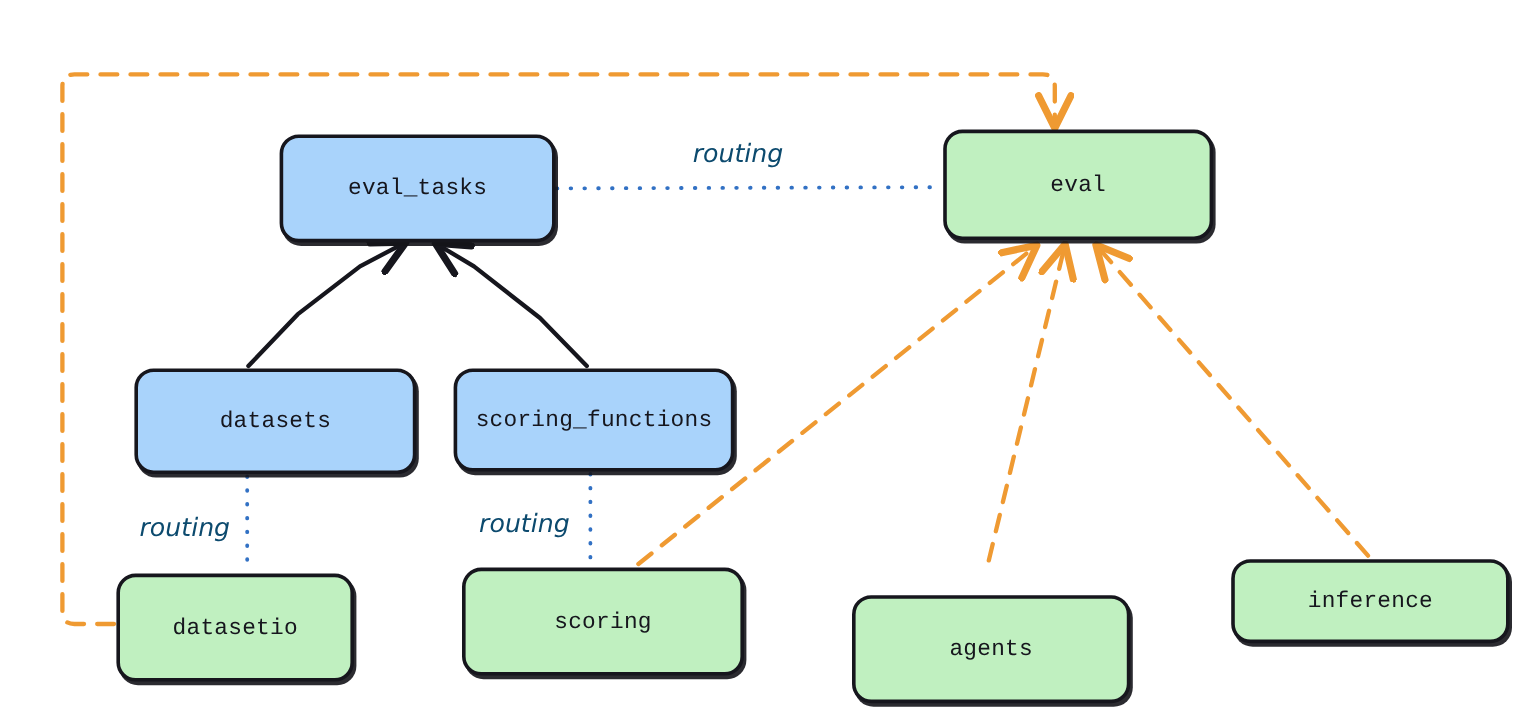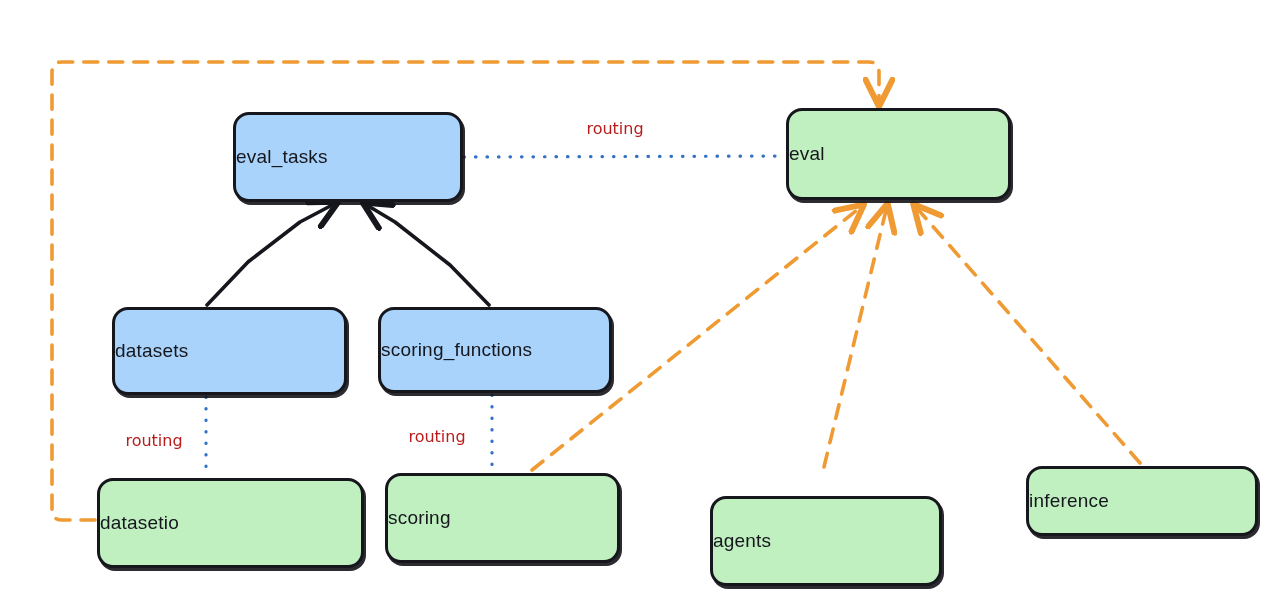--- a/index.html
+++ b/index.html
@@ -27,45 +27,46 @@
     width: 1280px;
     height: 596px;
   }
   .node {
     position: absolute;
     box-sizing: border-box;
     border: 3px solid #16161d;
     border-radius: 16px;
     display: flex;
     align-items: center;
-    justify-content: flex-start;
+    justify-content: center;
     text-align: center;
     color: #16161d;
-    font-family: Liberation Sans, sans-serif;
+    font-family: Liberation Mono, monospace;
     font-size: 19px;
     letter-spacing: 0.2px;
     box-shadow: 2px 3px 0 rgba(20, 20, 25, 0.9);
   }
   .node.api {
     background: #a9d3fb;
   }
   .node.provider {
     background: #c0f0c0;
   }
   .node-label {
     pointer-events: none;
     white-space: nowrap;
   }
   .edge-label {
     position: absolute;
-    color: #b91c1c;
+    color: #0c4a6e;
     font-family: "DejaVu Sans", sans-serif;
-    font-size: 16px;
+    font-size: 21px;
     white-space: nowrap;
     transform: translate(-50%, -50%);
+    font-style: italic;
   }
 </style>
 </head>
 <body>
 
 <div id="diagram-root">
 
   <svg id="edge-layer" viewBox="0 0 1280 596" xmlns="http://www.w3.org/2000/svg">
     <defs>
       <marker id="arrow-black" viewBox="0 0 12 12" refX="10" refY="6" markerWidth="9" markerHeight="9" orient="auto-start-reverse">
@@ -104,21 +105,21 @@
   </div>
 
   <div class="node api" style="left:112px; top:307px; width:235px; height:88px;">
     <span class="node-label">datasets</span>
   </div>
 
   <div class="node api" style="left:378px; top:307px; width:234px; height:86px;">
     <span class="node-label">scoring_functions</span>
   </div>
 
-  <div class="node provider" style="left:97px; top:478px; width:267px; height:90px;">
+  <div class="node provider" style="left:97px; top:478px; width:198px; height:90px;">
     <span class="node-label">datasetio</span>
   </div>
 
   <div class="node provider" style="left:385px; top:473px; width:235px; height:90px;">
     <span class="node-label">scoring</span>
   </div>
 
   <div class="node provider" style="left:710px; top:496px; width:232px; height:90px;">
     <span class="node-label">agents</span>
   </div>

